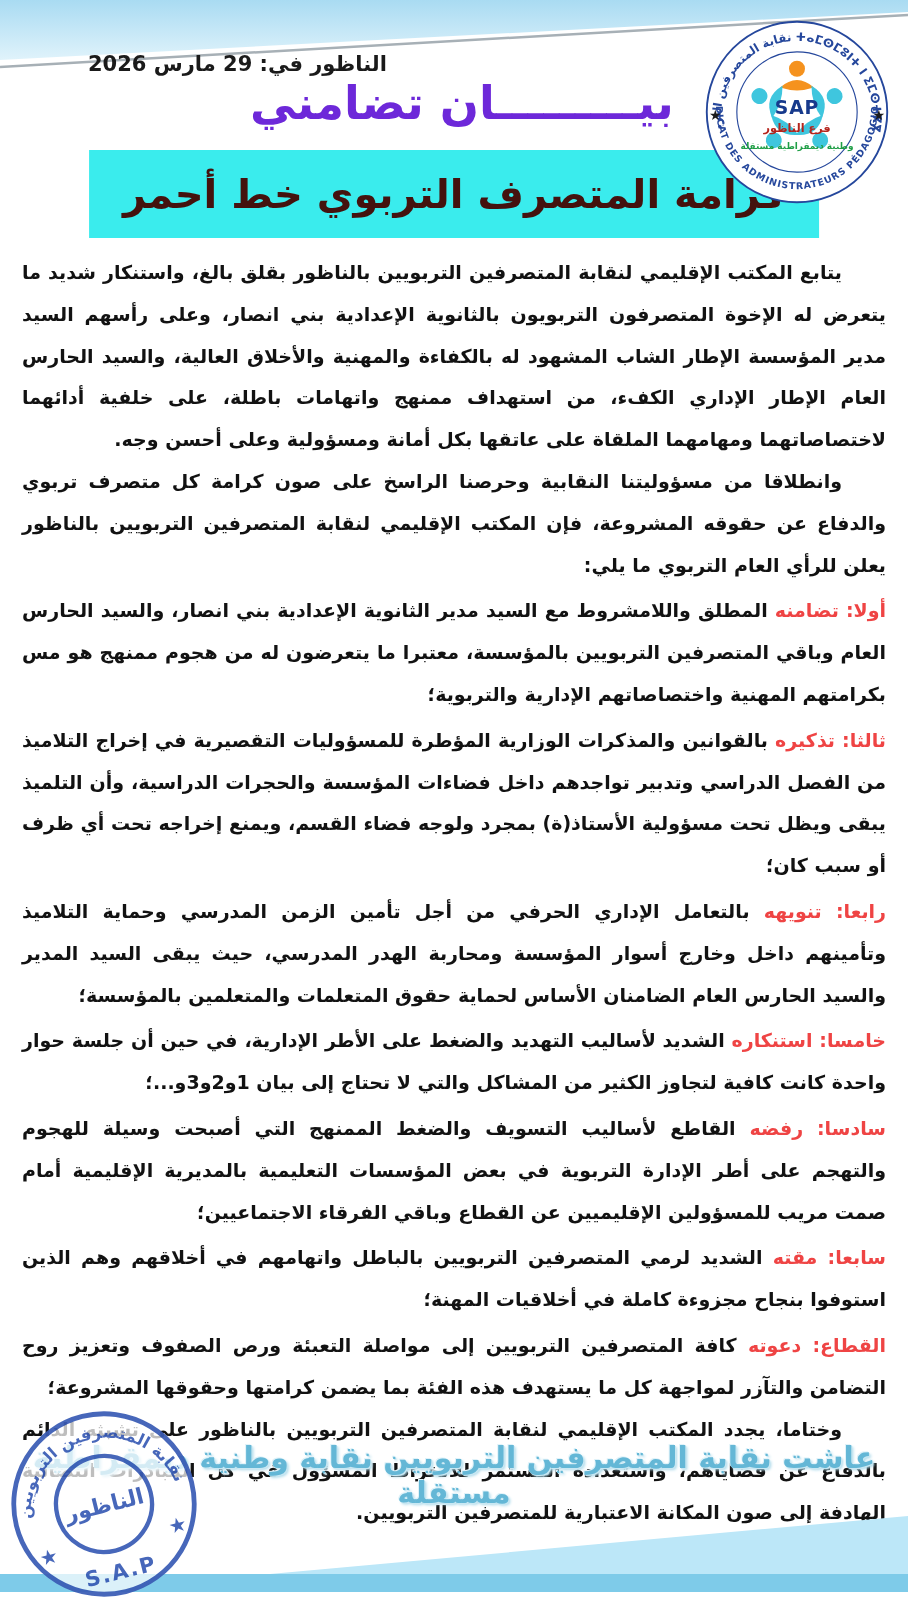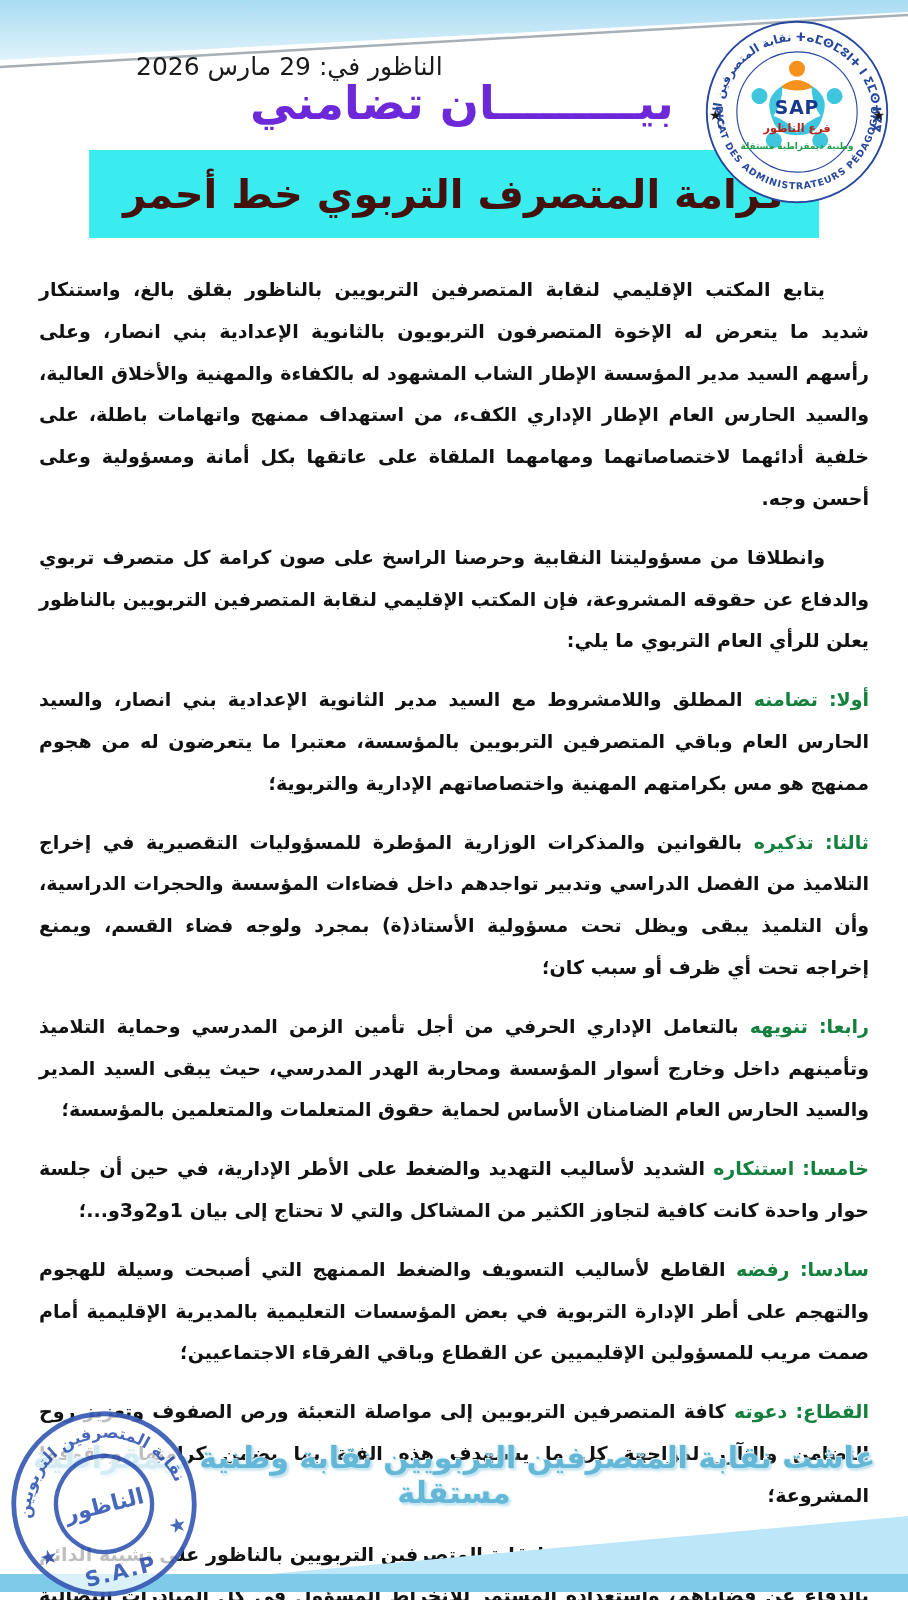--- a/index.html
+++ b/index.html
@@ -9,23 +9,22 @@
     background:#ffffff;
     overflow:hidden;
     font-family:"DejaVu Sans",sans-serif;
     margin:0 auto;
   }
   
   .banner-top{position:absolute;top:0;left:0;width:908px;height:72px;}
   
   .doc-date{
     position:absolute;top:52px;left:88px;
-    direction:rtl;font-size:25px;font-weight:normal;color:#1a1a1a;
+    direction:rtl;font-size:21px;font-weight:bold;color:#1a1a1a;
     white-space:nowrap;
-    margin-left:48px;
   }
   
   .title-red{
     position:absolute;top:76px;left:0;width:908px;
     text-align:center;direction:rtl;
     color:#6d28d9;font-size:46px;font-weight:bold;padding-left:8px;
   }
   
   .title-highlight{
     position:absolute;top:150px;left:50%;transform:translateX(-50%);
@@ -35,24 +34,24 @@
     padding:20px 34px;line-height:1.2;
   }
   
   .logo{position:absolute;top:18px;left:703px;width:188px;height:188px;}
   
   .body-text{
     position:absolute;top:252px;right:22px;left:22px;
     direction:rtl;text-align:justify;
     font-size:19px;line-height:2.2;font-weight:bold;color:#121212;
   }
-  .para{margin:17px;}
+  .para{margin:0;}
   .para.indent{text-indent:44px;}
   .para.item{margin-top:4px;}
-  .lead{color:#15803d;}
+  .lead{color:#ef4444;}
   
   .slogan{
     position:absolute;top:1440px;left:0;width:908px;
     text-align:center;direction:rtl;
     font-size:30px;font-weight:bold;
     color:#64b7d6;
     text-shadow:1px 1px 0 #c9e8f3,-1px -1px 0 #dff2f9,2px 2px 3px #aedaea;
     letter-spacing:1px;
     z-index:1;
   }
@@ -134,20 +133,21 @@
   </svg>
 
   <div class="body-text">
       <p class="para indent">يتابع المكتب الإقليمي لنقابة المتصرفين التربويين بالناظور بقلق بالغ، واستنكار شديد ما يتعرض له الإخوة المتصرفون التربويون بالثانوية الإعدادية بني انصار، وعلى رأسهم السيد مدير المؤسسة الإطار الشاب المشهود له بالكفاءة والمهنية والأخلاق العالية، والسيد الحارس العام الإطار الإداري الكفء، من استهداف ممنهج واتهامات باطلة، على خلفية أدائهما لاختصاصاتهما ومهامهما الملقاة على عاتقها بكل أمانة ومسؤولية وعلى أحسن وجه.</p>
       <p class="para indent">وانطلاقا من مسؤوليتنا النقابية وحرصنا الراسخ على صون كرامة كل متصرف تربوي والدفاع عن حقوقه المشروعة، فإن المكتب الإقليمي لنقابة المتصرفين التربويين بالناظور يعلن للرأي العام التربوي ما يلي:</p>
       <p class="para item"><span class="lead">أولا: تضامنه </span>المطلق واللامشروط مع السيد مدير الثانوية الإعدادية بني انصار، والسيد الحارس العام وباقي المتصرفين التربويين بالمؤسسة، معتبرا ما يتعرضون له من هجوم ممنهج هو مس بكرامتهم المهنية واختصاصاتهم الإدارية والتربوية؛</p>
       <p class="para item"><span class="lead">ثالثا: تذكيره </span>بالقوانين والمذكرات الوزارية المؤطرة للمسؤوليات التقصيرية في إخراج التلاميذ من الفصل الدراسي وتدبير تواجدهم داخل فضاءات المؤسسة والحجرات الدراسية، وأن التلميذ يبقى ويظل تحت مسؤولية الأستاذ(ة) بمجرد ولوجه فضاء القسم، ويمنع إخراجه تحت أي ظرف أو سبب كان؛</p>
       <p class="para item"><span class="lead">رابعا: تنويهه </span>بالتعامل الإداري الحرفي من أجل تأمين الزمن المدرسي وحماية التلاميذ وتأمينهم داخل وخارج أسوار المؤسسة ومحاربة الهدر المدرسي، حيث يبقى السيد المدير والسيد الحارس العام الضامنان الأساس لحماية حقوق المتعلمات والمتعلمين بالمؤسسة؛</p>
       <p class="para item"><span class="lead">خامسا: استنكاره </span>الشديد لأساليب التهديد والضغط على الأطر الإدارية، في حين أن جلسة حوار واحدة كانت كافية لتجاوز الكثير من المشاكل والتي لا تحتاج إلى بيان 1و2و3و...؛</p>
       <p class="para item"><span class="lead">سادسا: رفضه </span>القاطع لأساليب التسويف والضغط الممنهج التي أصبحت وسيلة للهجوم والتهجم على أطر الإدارة التربوية في بعض المؤسسات التعليمية بالمديرية الإقليمية أمام صمت مريب للمسؤولين الإقليميين عن القطاع وباقي الفرقاء الاجتماعيين؛</p>
+      <p class="para item"><span class="lead">سابعا: مقته </span>الشديد لرمي المتصرفين التربويين بالباطل واتهامهم في أخلاقهم وهم الذين استوفوا بنجاح مجزوءة كاملة في أخلاقيات المهنة؛</p>
       <p class="para item"><span class="lead">القطاع: دعوته </span>كافة المتصرفين التربويين إلى مواصلة التعبئة ورص الصفوف وتعزيز روح التضامن والتآزر لمواجهة كل ما يستهدف هذه الفئة بما يضمن كرامتها وحقوقها المشروعة؛</p>
       <p class="para indent">وختاما، يجدد المكتب الإقليمي لنقابة المتصرفين التربويين بالناظور على تشبثه الدائم بالدفاع عن قضاياهم، واستعداده المستمر للانخراط المسؤول في كل المبادرات النضالية الهادفة إلى صون المكانة الاعتبارية للمتصرفين التربويين.</p>
     </div>
 
   <div class="slogan">عاشت نقابة المتصرفين التربويين نقابة وطنية ديمقراطية مستقلة</div>
 
   <svg class="stamp" viewBox="0 0 200 200">
     <circle cx="100" cy="100" r="94" fill="rgba(255,255,255,0.78)" stroke="#3a5cb5" stroke-width="5"></circle>
     <circle cx="100" cy="100" r="50" fill="none" stroke="#3a5cb5" stroke-width="4.5"></circle>
     <defs>

